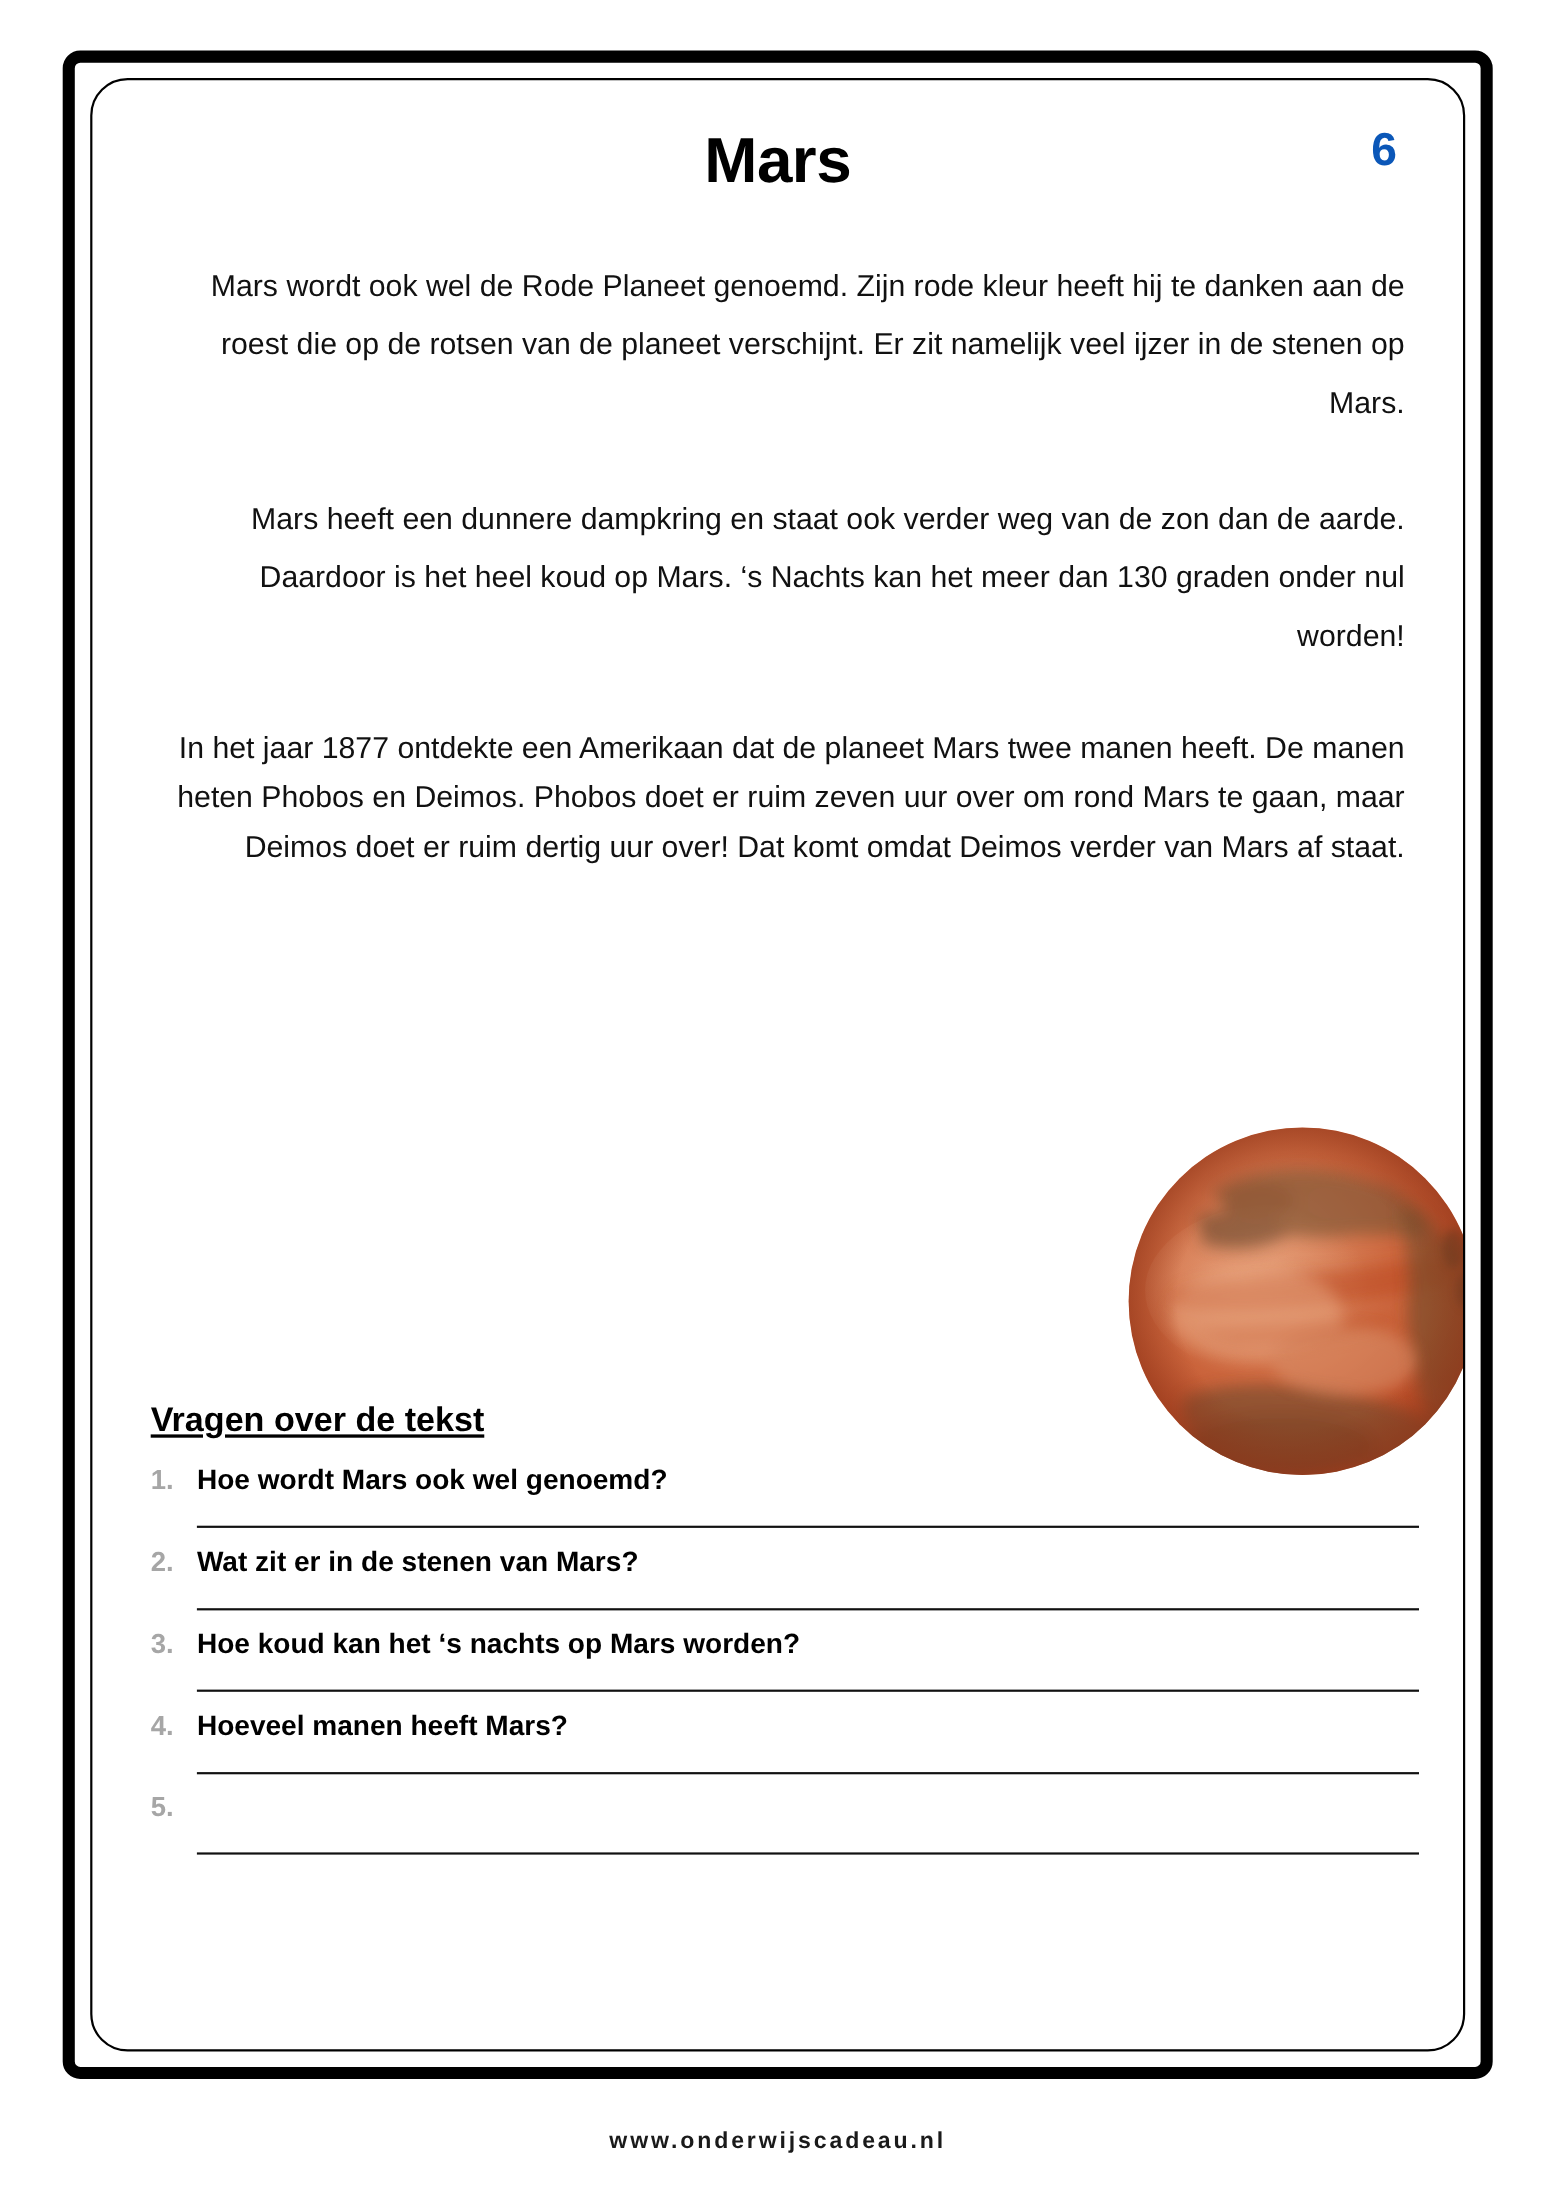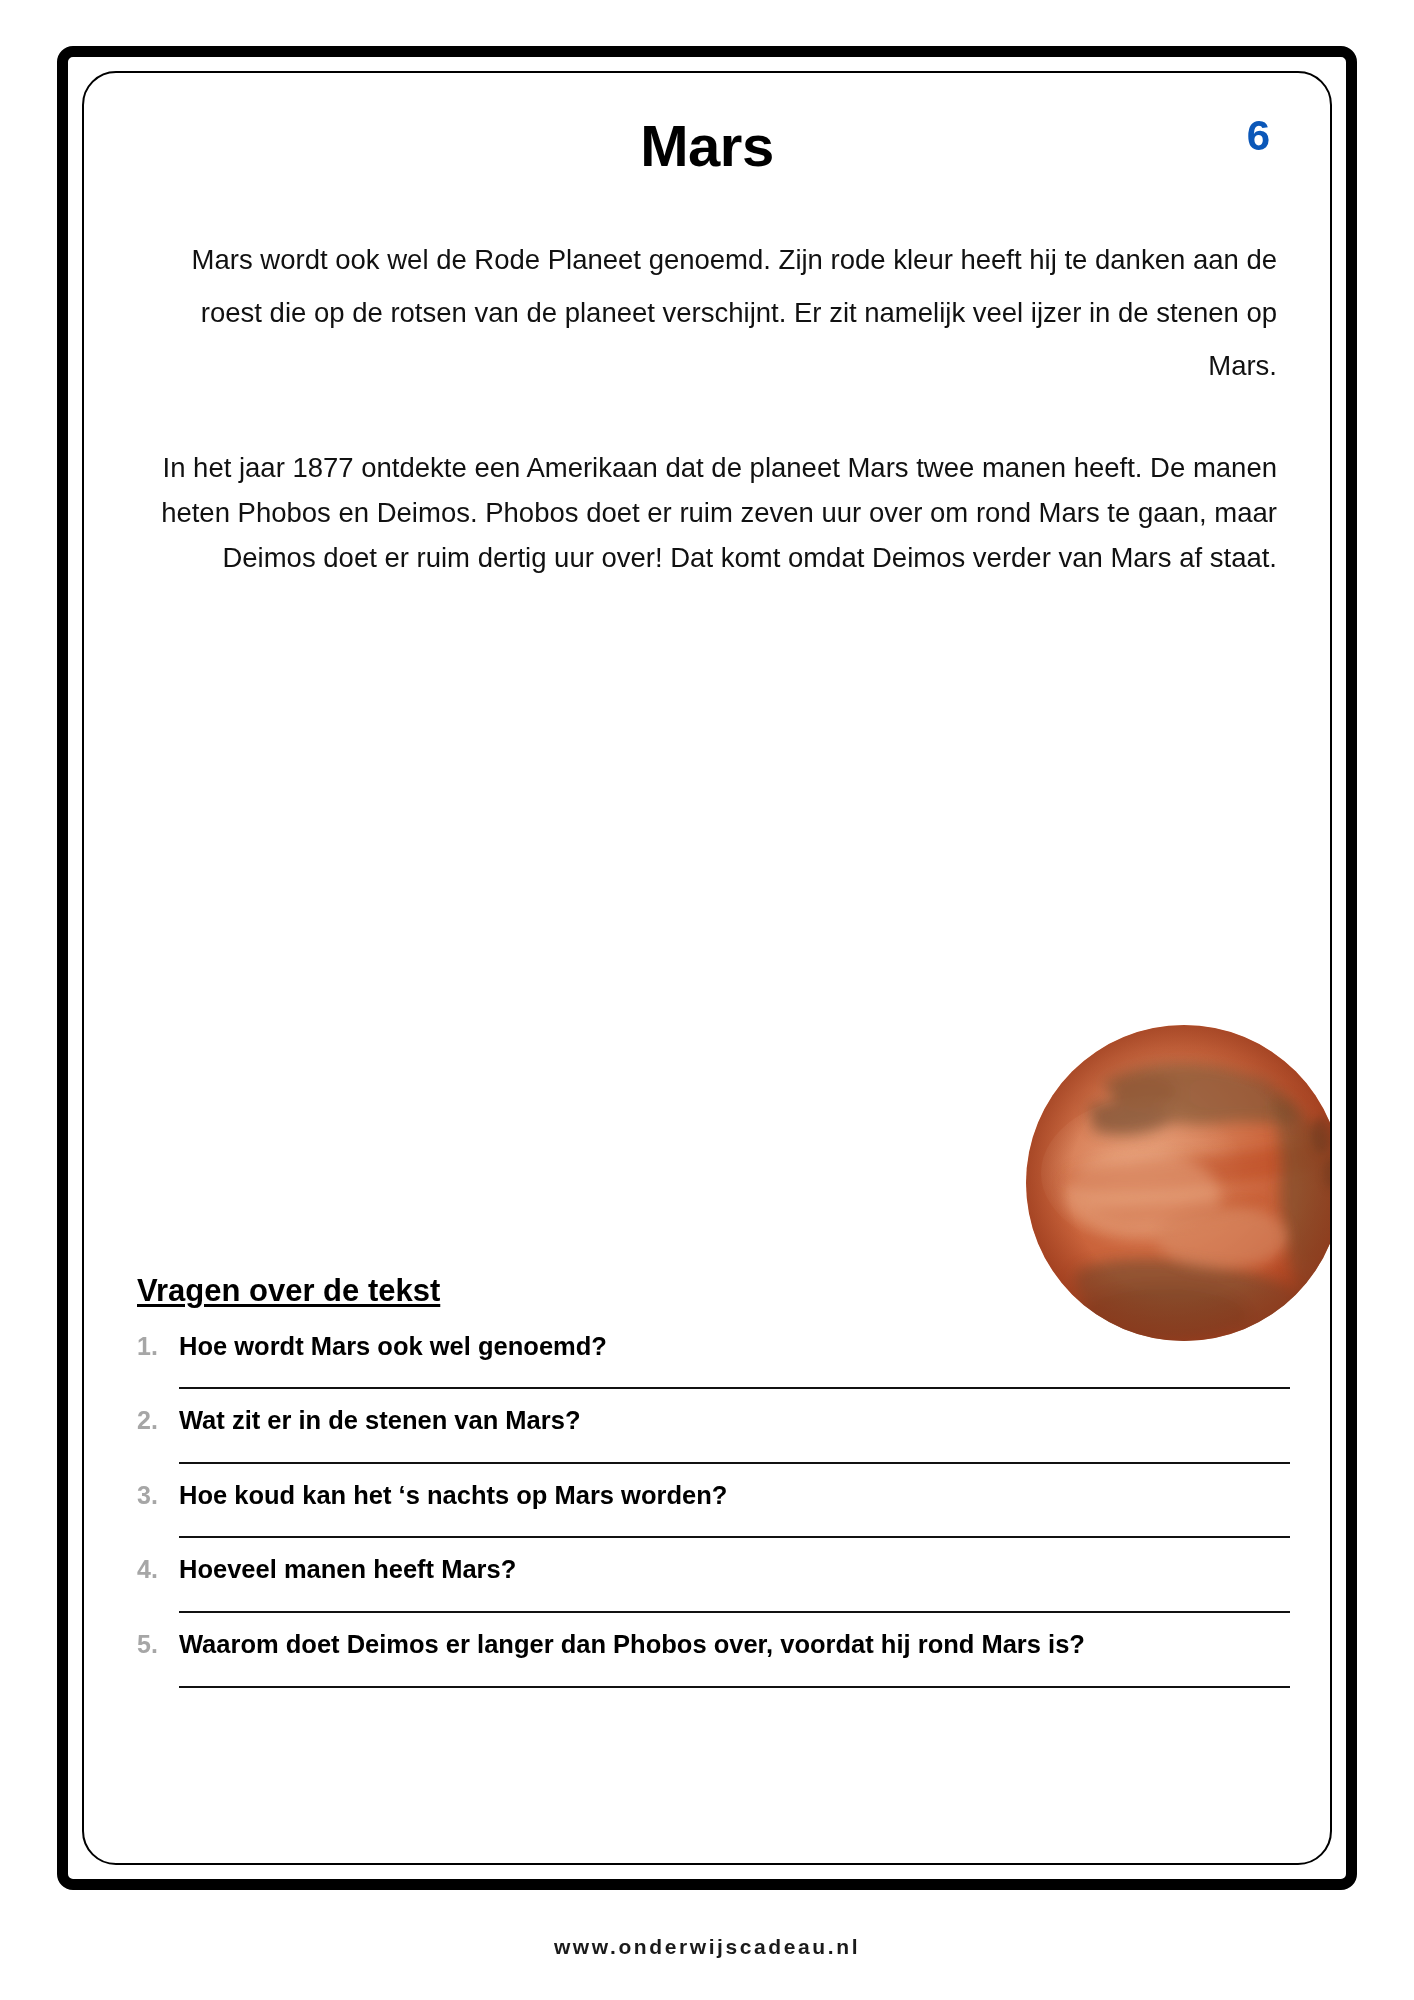--- a/index.html
+++ b/index.html
@@ -167,20 +167,21 @@
 <div class="sheet">
   <div class="sheet-inner">
 
     <div class="header">
       <div class="page-title">Mars</div>
       <div class="page-number" style="color: rgb(11, 87, 184);">6</div>
     </div>
 
     <div class="content">
       <p class="para">Mars wordt ook wel de Rode Planeet genoemd. Zijn rode kleur heeft hij te danken aan de roest die op de rotsen van de planeet verschijnt. Er zit namelijk veel ijzer in de stenen op Mars.</p>
+      <p class="para">Mars heeft een dunnere dampkring en staat ook verder weg van de zon dan de aarde. Daardoor is het heel koud op Mars. ‘s Nachts kan het meer dan 130 graden onder nul worden!</p>
       <p class="para tight">In het jaar 1877 ontdekte een Amerikaan dat de planeet Mars twee manen heeft. De manen heten Phobos en Deimos. Phobos doet er ruim zeven uur over om rond Mars te gaan, maar Deimos doet er ruim dertig uur over! Dat komt omdat Deimos verder van Mars af staat.</p>
     </div>
 
     <div class="planet-wrap">
       <svg class="planet" viewBox="0 0 320 320" xmlns="http://www.w3.org/2000/svg">
         <defs>
           <clipPath id="globeClip">
             <circle cx="160" cy="160" r="158"></circle>
           </clipPath>
           <radialGradient id="globeBase" cx="42%" cy="38%" r="78%">
@@ -282,21 +283,20 @@
         <div class="q-row">
           <span class="q-num" style="color: rgb(166, 166, 166);">4.</span>
           <span class="q-text">Hoeveel manen heeft Mars?</span>
         </div>
         <div class="answer-line"></div>
       </div>
 
       <div class="q-item">
         <div class="q-row">
           <span class="q-num" style="color: rgb(166, 166, 166);">5.</span>
-          <span class="q-text">Waarom doet Deimos er langer dan Phobos over, voordat hij rond Mars is?</span>
         </div>
         <div class="answer-line"></div>
       </div>
     </div>
 
   </div>
 </div>
 
 <div class="footer">www.onderwijscadeau.nl</div>
 

